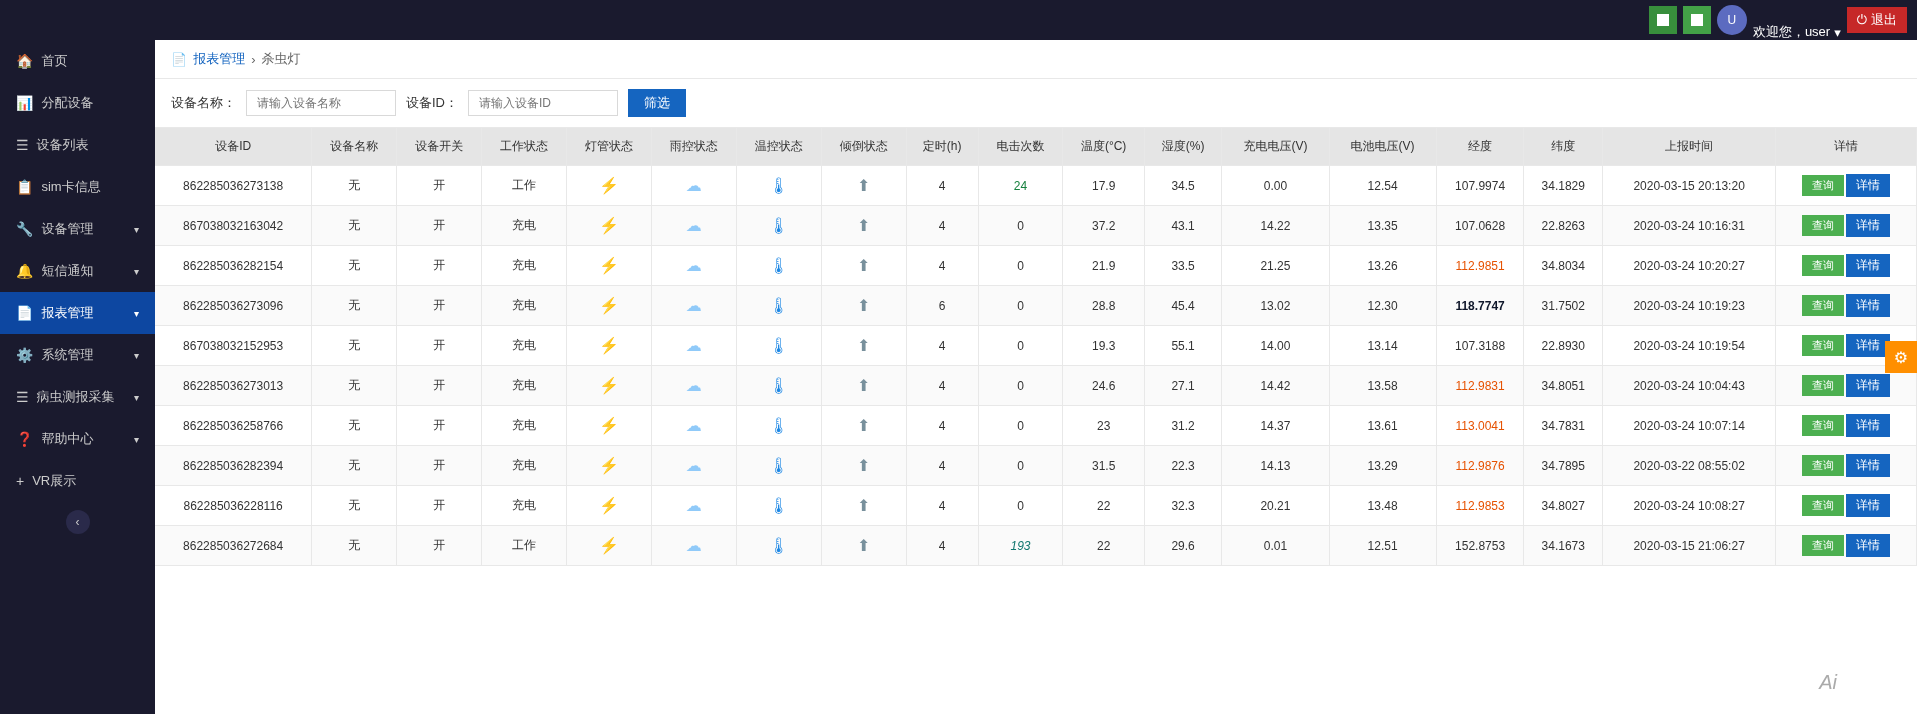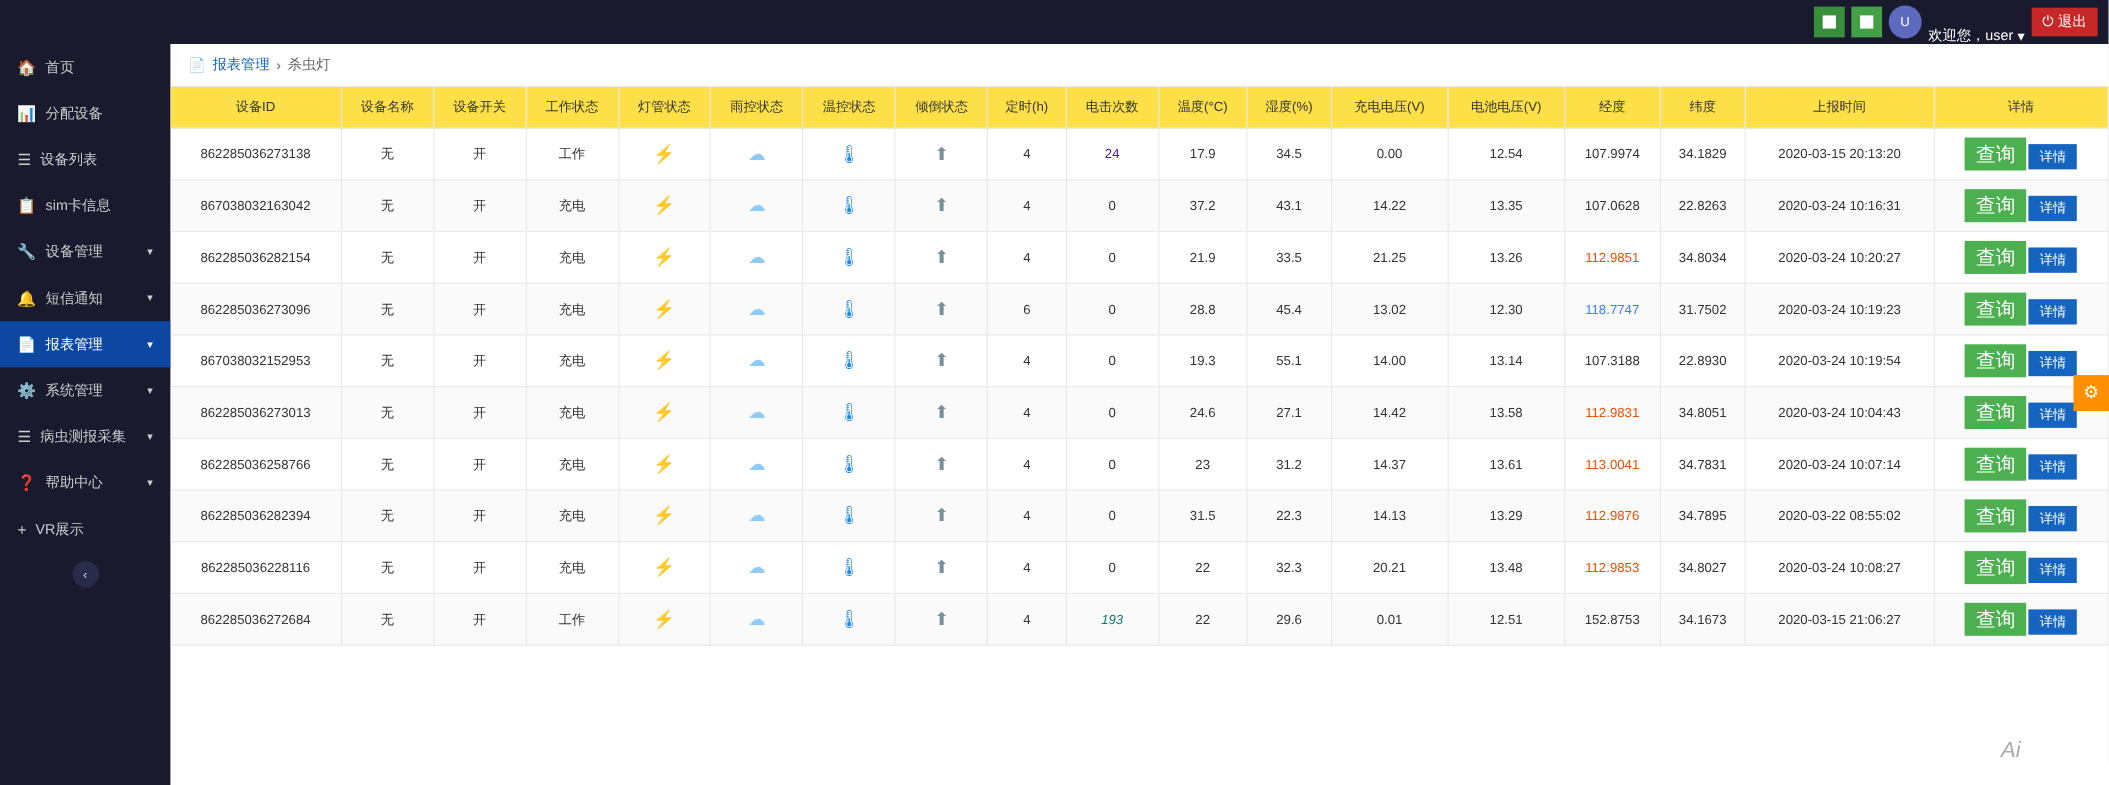--- a/index.html
+++ b/index.html
@@ -33,26 +33,26 @@
 
     
     .filter-bar { background: white; padding: 10px 16px; display: flex; align-items: center; gap: 10px; border-bottom: 1px solid #e8e8e8; flex-shrink: 0; }
     .filter-label { color: #333; font-size: 13px; }
     .filter-input { border: 1px solid #d9d9d9; padding: 5px 10px; font-size: 12px; outline: none; width: 150px; color: #999; }
     .filter-btn { background: #1565c0; color: white; border: none; padding: 5px 16px; cursor: pointer; font-size: 13px; }
 
     
     .table-container { flex: 1; overflow: auto; background: white; margin: 0; }
     table { width: 100%; border-collapse: collapse; font-size: 12px; }
-    thead tr { background: #fde047; }
+    thead tr { background: #e5e5e5; }
     th { padding: 10px 6px; text-align: center; border-bottom: 1px solid #e8e8e8; border-right: 1px solid #e8e8e8; color: #333; font-weight: normal; white-space: nowrap; }
     td { padding: 8px 6px; text-align: center; border-bottom: 1px solid #e8e8e8; border-right: 1px solid #e8e8e8; color: #333; white-space: nowrap; }
     tr:nth-child(even) td { background: #fafafa; }
 
-    .btn-query { background: #4caf50; color: white; border: none; padding: 3px 10px; cursor: pointer; font-size: 18px; margin-right: 2px; }
+    .btn-query { background: #4caf50; color: white; border: none; padding: 3px 10px; cursor: pointer; font-size: 11px; margin-right: 2px; }
     .btn-detail { background: #1565c0; color: white; border: none; padding: 3px 10px; cursor: pointer; font-size: 12px; }
 
     .icon-lightning { color: #1e88e5; font-size: 16px; }
     .icon-cloud { color: #90caf9; font-size: 16px; }
     .icon-therm { color: #1e88e5; font-size: 16px; }
     .icon-tilt { color: #78909c; font-size: 16px; }
 
     
     .fab { position: fixed; right: 0; top: 50%; transform: translateY(-50%); background: #ff8f00; color: white; width: 32px; height: 32px; display: flex; align-items: center; justify-content: center; cursor: pointer; font-size: 16px; }
 
@@ -142,20 +142,27 @@
 
   <div class="content">
 
     <div class="breadcrumb">
       <span>📄</span>
       <span style="color:#1565c0;cursor:pointer;">报表管理</span>
       <span>›</span>
       <span>杀虫灯</span>
     </div>
 
+    <div class="filter-bar">
+      <label class="filter-label">设备名称：</label>
+      <input class="filter-input" placeholder="请输入设备名称" style="">
+      <label class="filter-label">设备ID：</label>
+      <input class="filter-input" placeholder="请输入设备ID" style="">
+      <button class="filter-btn">筛选</button>
+    </div>
 
     <div class="table-container">
       <table>
         <thead id="table-head">
             <tr>
               <th>设备ID</th>
               <th>设备名称</th>
               <th>设备开关</th>
               <th>工作状态</th>
               <th>灯管状态</th>
@@ -178,21 +185,21 @@
             <tr>
               <td>862285036273138</td>
               <td>无</td>
               <td>开</td>
               <td>工作</td>
               <td><span class="icon-lightning">⚡</span></td>
               <td><span class="icon-cloud">☁</span></td>
               <td><span class="icon-therm">🌡</span></td>
               <td><span class="icon-tilt">⬆</span></td>
               <td>4</td>
-              <td style="color: #4c1d95;">24</td>
+              <td style="color: #15803d;">24</td>
               <td>17.9</td>
               <td>34.5</td>
               <td>0.00</td>
               <td>12.54</td>
               <td>107.9974</td>
               <td>34.1829</td>
               <td>2020-03-15 20:13:20</td>
               <td><button class="btn-query">查询</button><button class="btn-detail">详情</button></td>
             </tr>
             <tr>
@@ -243,21 +250,21 @@
               <td><span class="icon-lightning">⚡</span></td>
               <td><span class="icon-cloud">☁</span></td>
               <td><span class="icon-therm">🌡</span></td>
               <td><span class="icon-tilt">⬆</span></td>
               <td>6</td>
               <td>0</td>
               <td>28.8</td>
               <td>45.4</td>
               <td>13.02</td>
               <td>12.30</td>
-              <td style="color: #3b82f6;">118.7747</td>
+              <td style="color: #0f172a; font-weight: bold;">118.7747</td>
               <td>31.7502</td>
               <td>2020-03-24 10:19:23</td>
               <td><button class="btn-query">查询</button><button class="btn-detail">详情</button></td>
             </tr>
             <tr>
               <td>867038032152953</td>
               <td>无</td>
               <td>开</td>
               <td>充电</td>
               <td><span class="icon-lightning">⚡</span></td>

